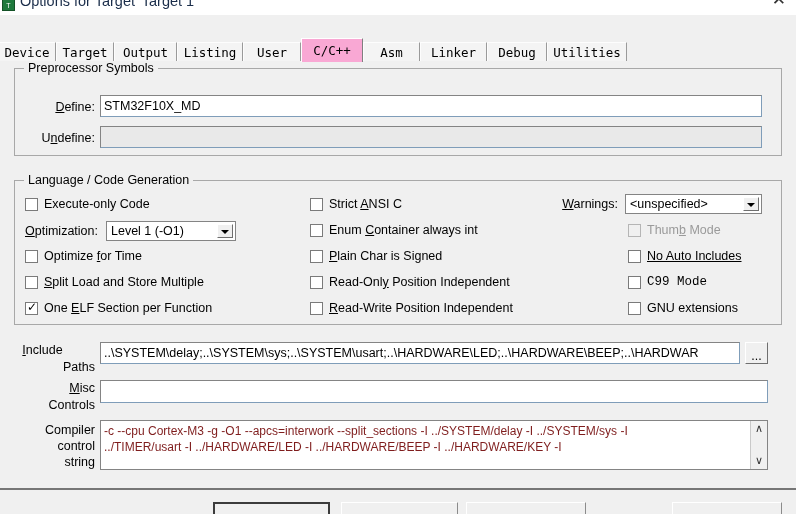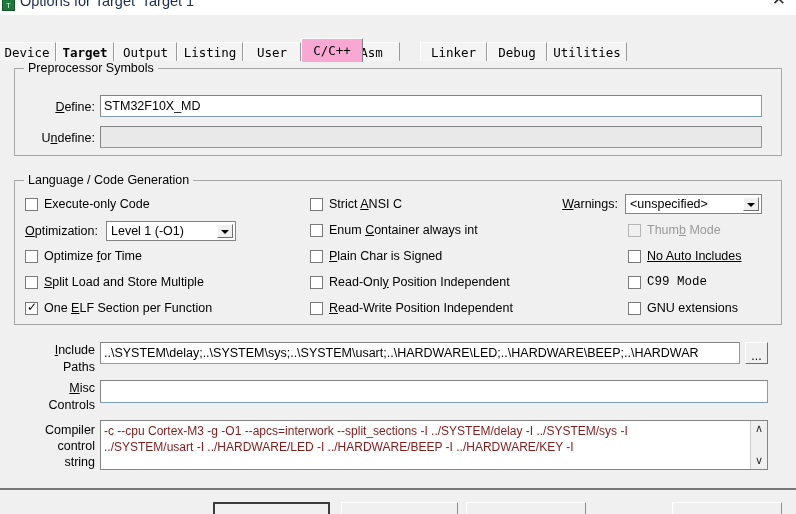--- a/index.html
+++ b/index.html
@@ -185,26 +185,26 @@
 <body>
 
 <div class="titlebar">
   <div class="title-icon">T</div>
   <div class="title-text">Options for Target 'Target 1'</div>
   <div class="title-close">✕</div>
 </div>
 
 <div class="tabstrip">
   <div class="tab" style="left:-2px;width:58px;">Device</div>
-  <div class="tab" style="left:56px;width:58px;font-weight:bold;">Target</div>
+  <div class="tab" style="left:56px;width:58px;">Target</div>
   <div class="tab" style="left:114px;width:63px;">Output</div>
   <div class="tab" style="left:177px;width:66px;">Listing</div>
   <div class="tab" style="left:243px;width:58px;">User</div>
   <div class="tab selected" style="left:301px;width:62px;">C/C++</div>
-  <div class="tab" style="left:343px;width:57px;">Asm</div>
+  <div class="tab" style="left:363px;width:57px;">Asm</div>
   <div class="tab" style="left:420px;width:67px;">Linker</div>
   <div class="tab" style="left:487px;width:60px;">Debug</div>
   <div class="tab" style="left:547px;width:80px;">Utilities</div>
 </div>
 
 <div class="group" style="left:14px;top:68px;width:768px;height:88px;"></div>
 <div class="group-label" style="left:24px;top:61px;">Preprocessor Symbols</div>
 
 <div class="lbl right" style="left:10px;top:100px;width:85px;"><u>D</u>efine:</div>
 <div class="field" style="left:100px;top:95px;width:662px;height:22px;">STM32F10X_MD</div>
@@ -261,36 +261,36 @@
 
 <div class="cb" style="left:628px;top:250px;"></div>
 <div class="lbl" style="left:647px;top:249px;text-decoration:underline;">No Auto Includes</div>
 
 <div class="cb" style="left:628px;top:276px;"></div>
 <div class="lbl" style="left:647px;top:275px;font-family:Liberation Mono, monospace;">C99 Mode</div>
 
 <div class="cb" style="left:628px;top:302px;"></div>
 <div class="lbl" style="left:647px;top:301px;">GNU extensions</div>
 
-<div class="lbl right" style="left:10px;top:343px;width:85px;"><u>I</u>nclude</div>
+<div class="lbl right" style="left:0;top:343px;width:85px;text-align:center;"><u>I</u>nclude</div>
 <div class="lbl right" style="left:10px;top:360px;width:85px;">Paths</div>
 <div class="field" style="left:100px;top:342px;width:640px;height:22px;">..\SYSTEM\delay;..\SYSTEM\sys;..\SYSTEM\usart;..\HARDWARE\LED;..\HARDWARE\BEEP;..\HARDWAR</div>
 <div class="btn" style="left:745px;top:342px;width:23px;height:22px;line-height:26px;">...</div>
 
 <div class="lbl right" style="left:10px;top:381px;width:85px;"><u>M</u>isc</div>
 <div class="lbl right" style="left:10px;top:398px;width:85px;">Controls</div>
 <div class="field" style="left:100px;top:380px;width:668px;height:23px;"></div>
 
 <div class="lbl right" style="left:10px;top:423px;width:85px;">Compiler</div>
 <div class="lbl right" style="left:10px;top:439px;width:85px;">control</div>
 <div class="lbl right" style="left:10px;top:455px;width:85px;">string</div>
 
 <div class="multiline" style="left:100px;top:420px;width:668px;height:50px;">
   <div class="ln" style="top:3px;">-c --cpu Cortex-M3 -g -O1 --apcs=interwork --split_sections -I ../SYSTEM/delay -I ../SYSTEM/sys -I</div>
-  <div class="ln" style="top:19px;">../SYSTEM/usart -I ../HARDWARE/LED -I ../HARDWARE/BEEP -I ../HARDWARE/KEY -I</div>
+  <div class="ln" style="top:19px;">../TIMER/usart -I ../HARDWARE/LED -I ../HARDWARE/BEEP -I ../HARDWARE/KEY -I</div>
   <div class="scrollcol">
     <div class="up">∧</div>
     <div class="dn">∨</div>
   </div>
 </div>
 
 <div class="botarea"></div>
 <div class="hr-sep"></div>
 <div class="botbtn focus" style="left:213px;width:117px;"></div>
 <div class="botbtn norm" style="left:341px;width:117px;"></div>

